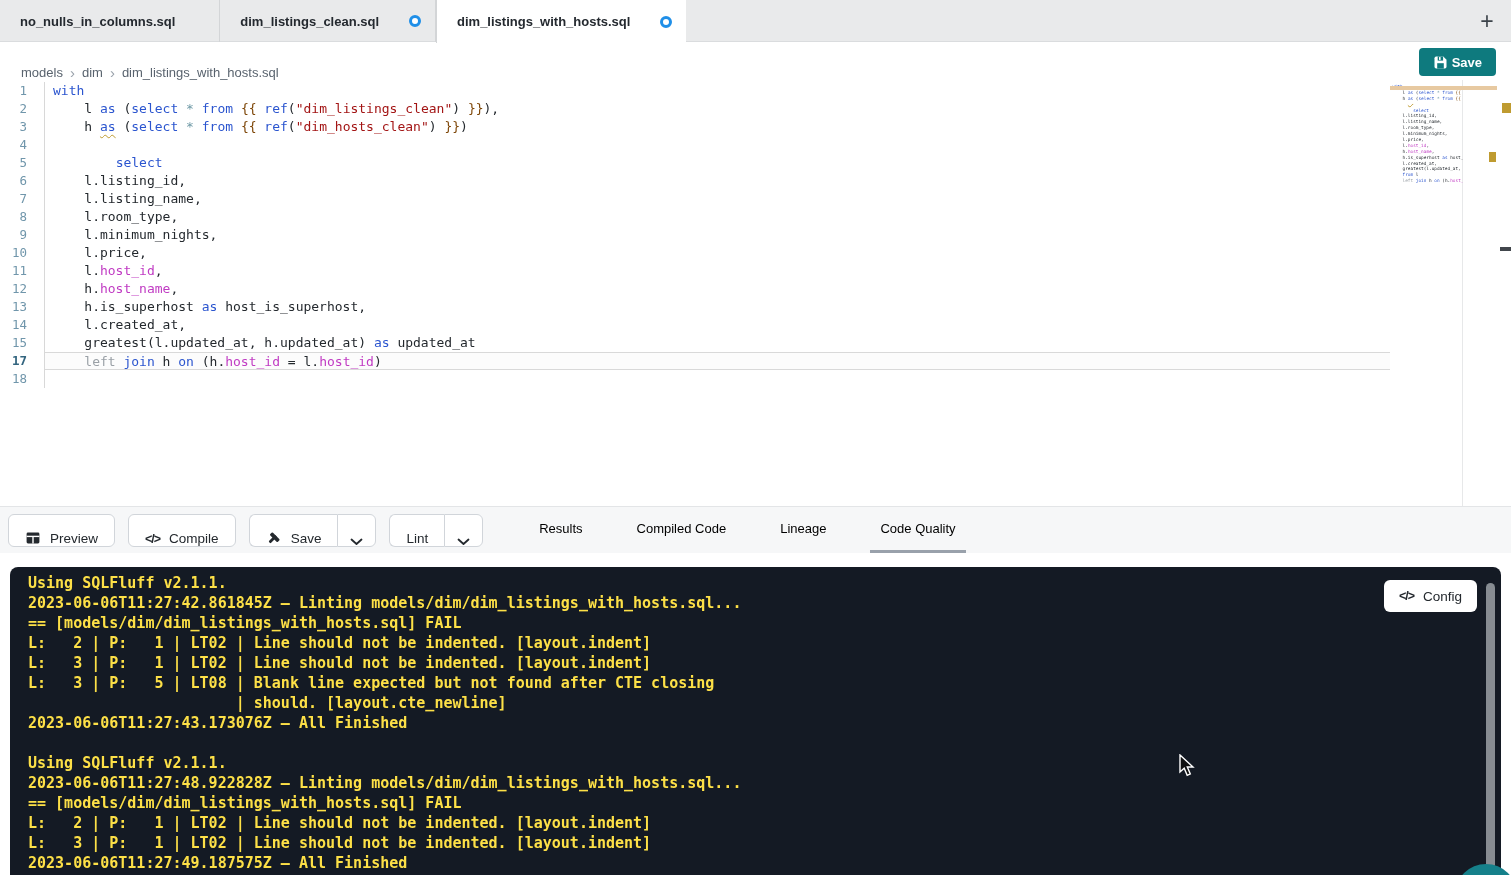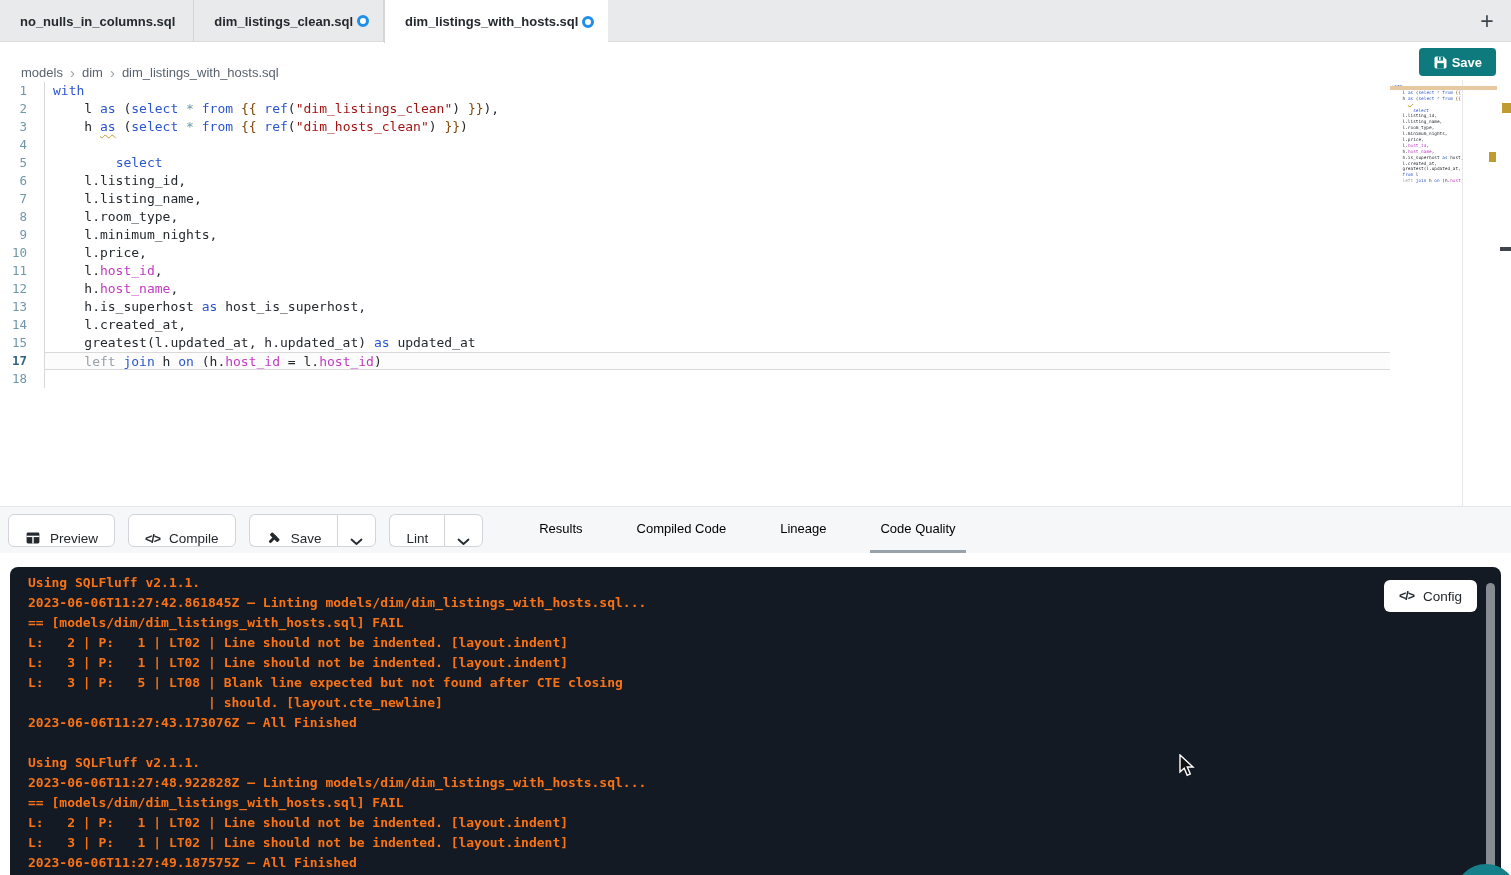--- a/index.html
+++ b/index.html
@@ -12,21 +12,21 @@
     width:1511px;height:875px;overflow:hidden;position:relative;
     background:#fff;font-family:"Liberation Sans",sans-serif;color:var(--text);
   }
   
   .tabbar{position:absolute;left:0;top:0;width:1511px;height:42px;
     background:#e9eaeb;border-bottom:1px solid #dadcde;display:flex;z-index:3}
   .tab{height:42px;display:flex;align-items:center;padding:0 14px 0 20px;
     font-size:13px;font-weight:700;color:#24292f;border-right:1px solid #d3d5d7;cursor:pointer}
   .tab .dot{width:12px;height:12px;border-radius:50%;border:3.5px solid #1f8fe8;
     background:#fff;margin-left:auto;flex:none}
-  .tab .lbl{margin-right:4px;white-space:nowrap}
+  .tab .lbl{margin-right:30px;white-space:nowrap}
   .tab.active{background:#fff;border-right:none;border-left:1px solid #d3d5d7;
     height:43px;z-index:4}
   .plus-btn{position:absolute;right:6px;top:0;width:36px;height:42px;border:none;
     background:transparent;font-size:23px;font-weight:300;color:#3c434a;cursor:pointer;
     font-family:"Liberation Sans",sans-serif}
   
   .crumbbar{position:absolute;left:0;top:43px;width:1511px;height:37px;background:#fff;
     display:flex;align-items:flex-end;padding:0 21px}
   .crumb{font-size:13px;color:#59636e}
   .crumb-sep{color:#9aa2ab;margin:0 7px;font-size:15px;line-height:1}
@@ -69,22 +69,22 @@
   .split .tbtn.main{border-radius:6px 0 0 6px;border-right:none}
   .split .tbtn.chev{border-radius:0 6px 6px 0;padding:0 12px}
   .code-glyph{font-weight:700;font-size:12.5px;letter-spacing:-1px}
   .result-tabs{display:flex;height:100%;margin-left:46px;gap:34px}
   .rtab{display:flex;align-items:center;height:100%;padding:0 10px;font-size:13px;
     color:#000000;cursor:pointer;border-bottom:3px solid transparent}
   .rtab.active{border-bottom-color:var(--tab-underline)}
   
   .terminal{position:absolute;left:10px;top:567px;width:1491px;height:318px;
     background:var(--term-bg);border-radius:8px;padding:6px 0 0 18px;overflow:hidden}
-  .tline{font-family:"DejaVu Sans Mono","Liberation Mono",monospace;font-size:13px;
-    font-weight:700;color:#f97316;line-height:20px;white-space:pre}
+  .tline{font-family:"DejaVu Sans Mono","Liberation Mono",monospace;font-size:15px;
+    font-weight:700;color:#fde047;line-height:20px;white-space:pre}
   .config-btn{position:absolute;top:13px;right:24px;height:32px;display:flex;align-items:center;
     gap:9px;background:#fff;border:none;border-radius:6px;padding:0 15px;font-size:13.5px;
     color:#24292e;font-family:"Liberation Sans",sans-serif;cursor:pointer}
   .term-scrollbar{position:absolute;right:6px;top:16px;width:9px;height:286px;
     background:#9ba1a6;opacity:.85;border-radius:5px;cursor:grab}
   .help-bubble{position:absolute;left:1455px;top:864px;width:62px;height:62px;
     border-radius:50%;background:#15808a;z-index:6;cursor:pointer}
   .mouse-cursor{position:absolute;left:1178px;top:754px;z-index:9;pointer-events:none}
 </style>
 </head>

